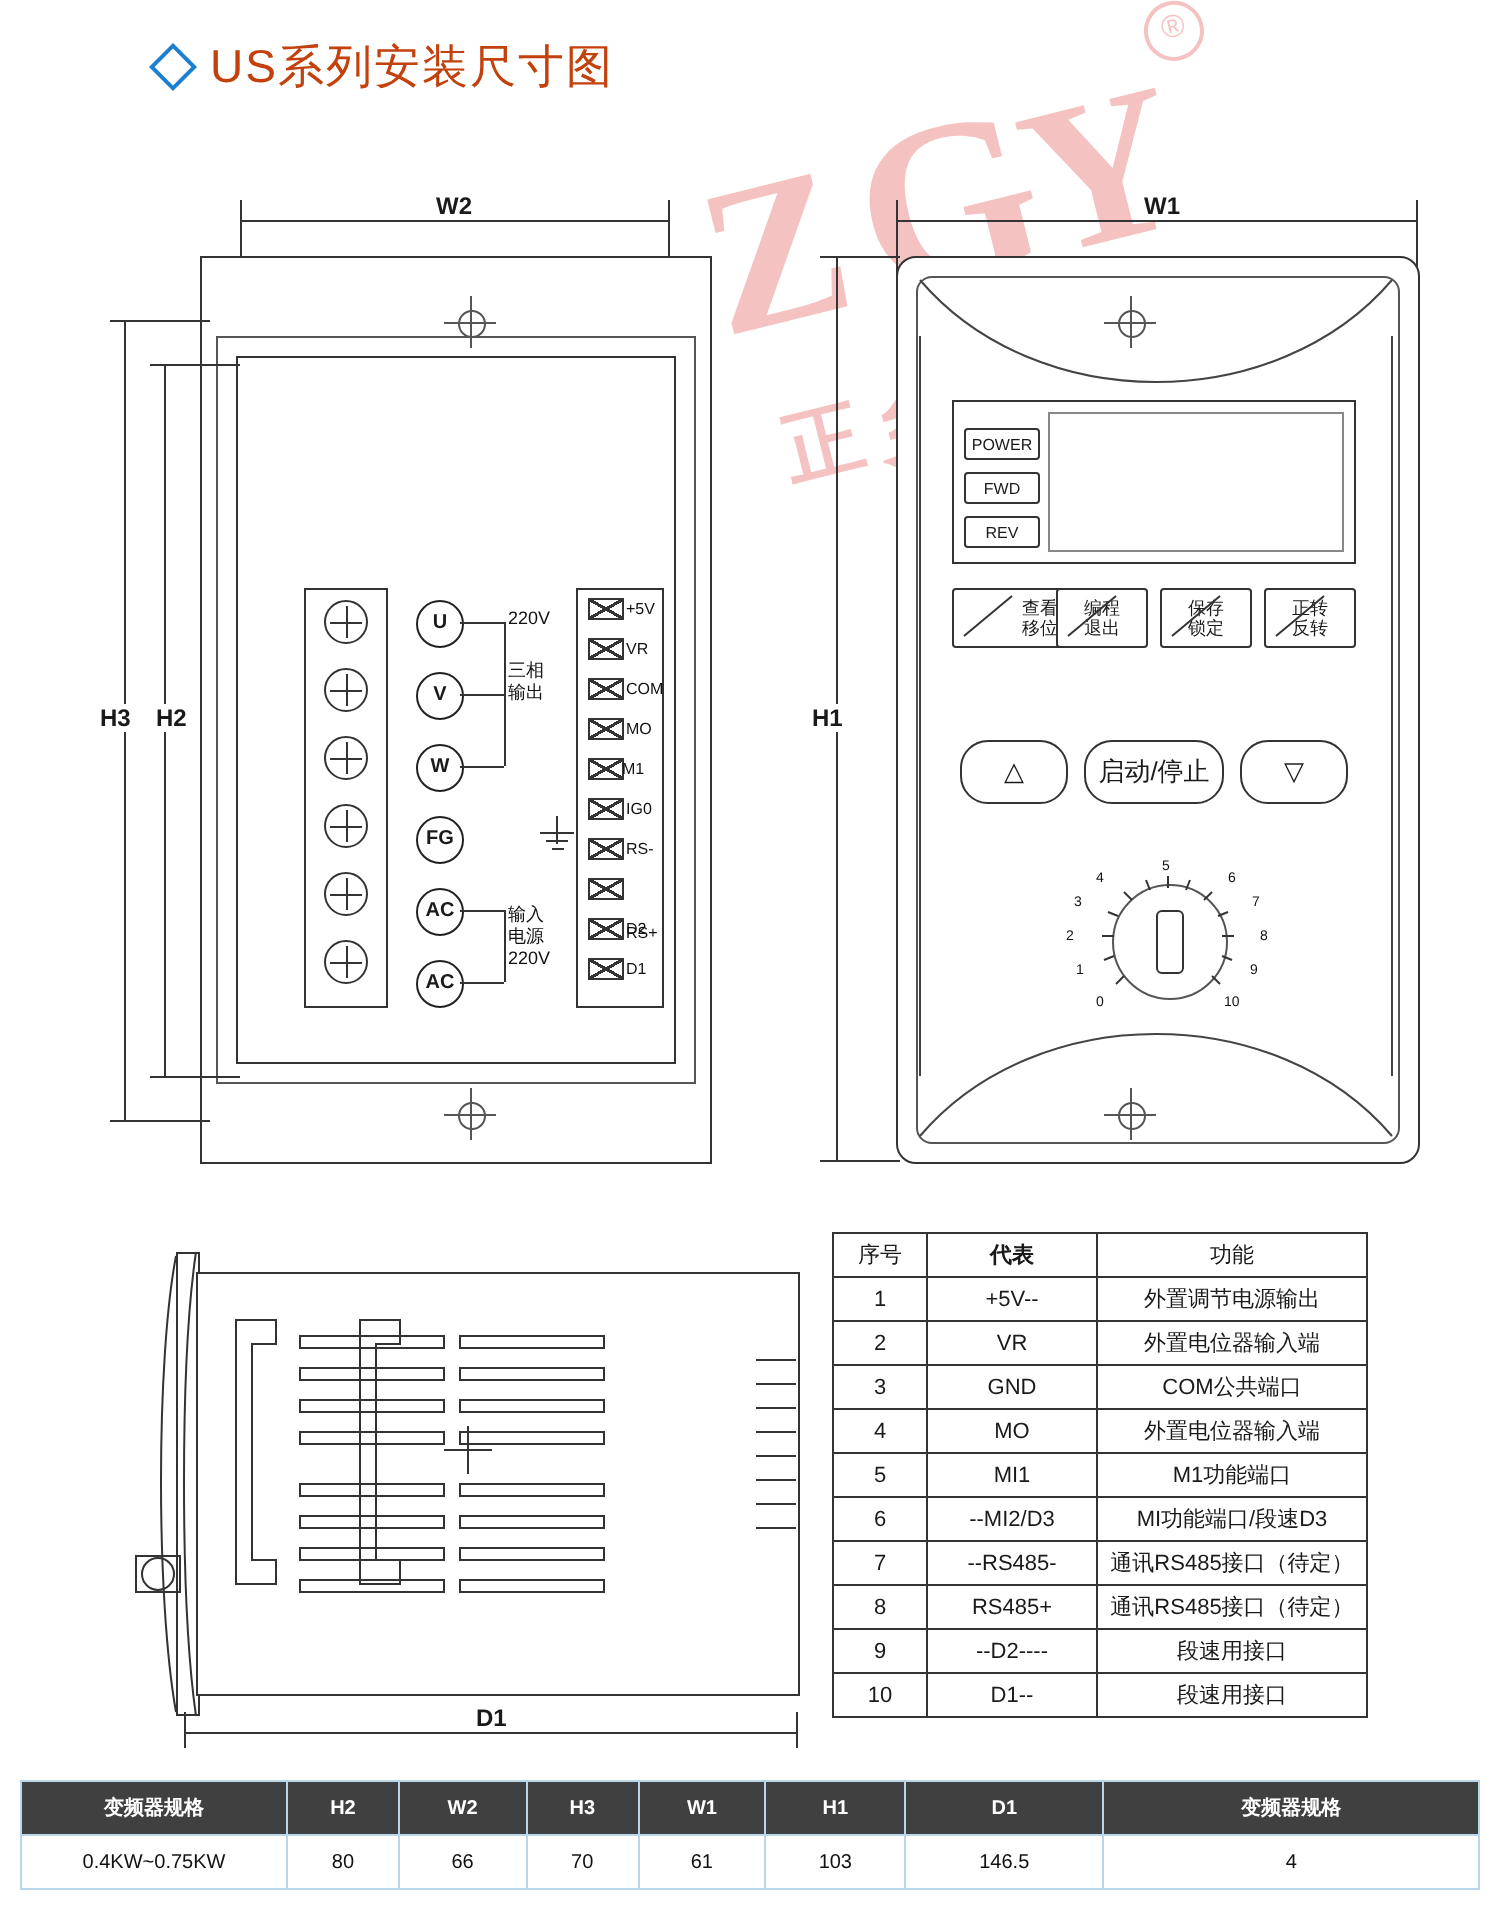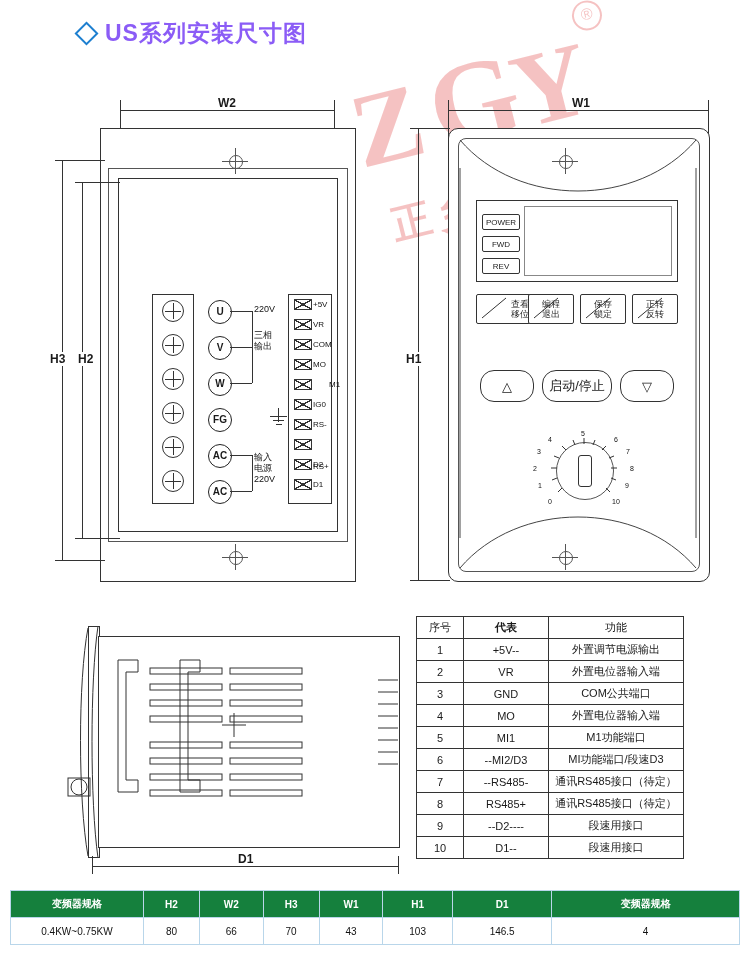--- a/index.html
+++ b/index.html
@@ -6,21 +6,21 @@
   body{
     width:750px;height:958px;background:#ffffff;
     font-family:"Liberation Sans","DejaVu Sans",sans-serif;
     color:#1a1a1a;position:relative;overflow:hidden;
   }
   .page{position:absolute;left:0;top:0;width:750px;height:958px;}
 
   
   .title-row{position:absolute;left:78px;top:18px;display:flex;align-items:center;gap:10px;}
   .diamond{width:13px;height:13px;border:2px solid #1d7fd0;transform:rotate(45deg);background:#fff;}
-  .title-text{font-size:23px;font-weight:bold;letter-spacing:1px;color:#8b5cf6;}
+  .title-text{font-size:23px;font-weight:normal;letter-spacing:1px;color:#c2410c;}
 
   
   .wm{position:absolute;left:352px;top:20px;width:300px;height:260px;
       transform:rotate(-14deg);opacity:.30;pointer-events:none;}
   .wm-z{position:absolute;left:10px;top:18px;font-size:105px;font-weight:bold;color:#e03a3a;font-family:"Liberation Serif",serif;}
   .wm-g{position:absolute;left:90px;top:10px;font-size:115px;font-weight:bold;color:#e03a3a;font-family:"Liberation Serif",serif;}
   .wm-y{position:absolute;left:175px;top:18px;font-size:105px;font-weight:bold;color:#e03a3a;font-family:"Liberation Serif",serif;}
   .wm-r{position:absolute;left:250px;top:5px;width:26px;height:26px;border:2px solid #e03a3a;border-radius:50%;
         color:#e03a3a;font-size:16px;text-align:center;line-height:24px;}
   .wm-cn{position:absolute;left:25px;top:150px;font-size:40px;font-weight:bold;color:#e03a3a;letter-spacing:6px;}
@@ -61,21 +61,21 @@
   
   table{border-collapse:collapse;position:absolute;}
   .fn-table{left:416px;top:616px;width:268px;font-size:11px;}
   .fn-table th,.fn-table td{border:1px solid #333;text-align:center;height:21px;padding:0 2px;}
   .fn-table th{font-weight:normal;}
   .fn-table .c0{width:42px;}
   .fn-table .c1{width:80px;font-weight:bold;}
 
   .spec-table{left:10px;top:890px;width:730px;font-size:10px;}
   .spec-table th,.spec-table td{border:1px solid #b9d6ea;text-align:center;height:24px;}
-  .spec-table thead th{background:#15803d;color:#fff;font-weight:bold;}
+  .spec-table thead th{background:#404040;color:#fff;font-weight:bold;}
   .spec-table tbody td{background:#fff;color:#111;}
   .spec-table .sc0{width:130px;}
 </style>
 </head>
 <body>
 
 <div class="page">
 
   <div class="title-row">
     <div class="diamond"></div>
@@ -155,21 +155,21 @@
   <div class="pin" style="left:294px;top:399px;"></div>
   <div class="pin" style="left:294px;top:419px;"></div>
   <div class="pin" style="left:294px;top:439px;"></div>
   <div class="pin" style="left:294px;top:459px;"></div>
   <div class="pin" style="left:294px;top:479px;"></div>
 
   <div class="pinlbl" style="left:313px;top:300px;">+5V</div>
   <div class="pinlbl" style="left:313px;top:320px;">VR</div>
   <div class="pinlbl" style="left:313px;top:340px;">COM</div>
   <div class="pinlbl" style="left:313px;top:360px;">MO</div>
-  <div class="pinlbl" style="left:329px;top:380px;">M1</div>
+  <div class="pinlbl" style="left:311px;top:380px;">M1</div>
   <div class="pinlbl" style="left:313px;top:400px;">IG0</div>
   <div class="pinlbl" style="left:313px;top:420px;">RS-</div>
   <div class="pinlbl" style="left:313px;top:438px;margin-top:24px;">RS+</div>
   <div class="pinlbl" style="left:313px;top:460px;">D2</div>
   <div class="pinlbl" style="left:313px;top:480px;">D1</div>
 
   <div class="ln vl" style="left:448px;top:100px;height:60px;"></div>
   <div class="ln vl" style="left:708px;top:100px;height:60px;"></div>
   <div class="ln hl" style="left:448px;top:110px;width:260px;"></div>
   <div class="dim-label" style="left:570px;top:96px;">W1</div>
@@ -385,21 +385,21 @@
         <th>D1</th>
         <th>变频器规格</th>
       </tr>
     </thead>
     <tbody>
       <tr>
         <td>0.4KW~0.75KW</td>
         <td>80</td>
         <td>66</td>
         <td>70</td>
-        <td>43</td>
+        <td>61</td>
         <td>103</td>
         <td>146.5</td>
         <td>4</td>
       </tr>
     </tbody>
   </table>
 
 </div>
 
 </body></html>

